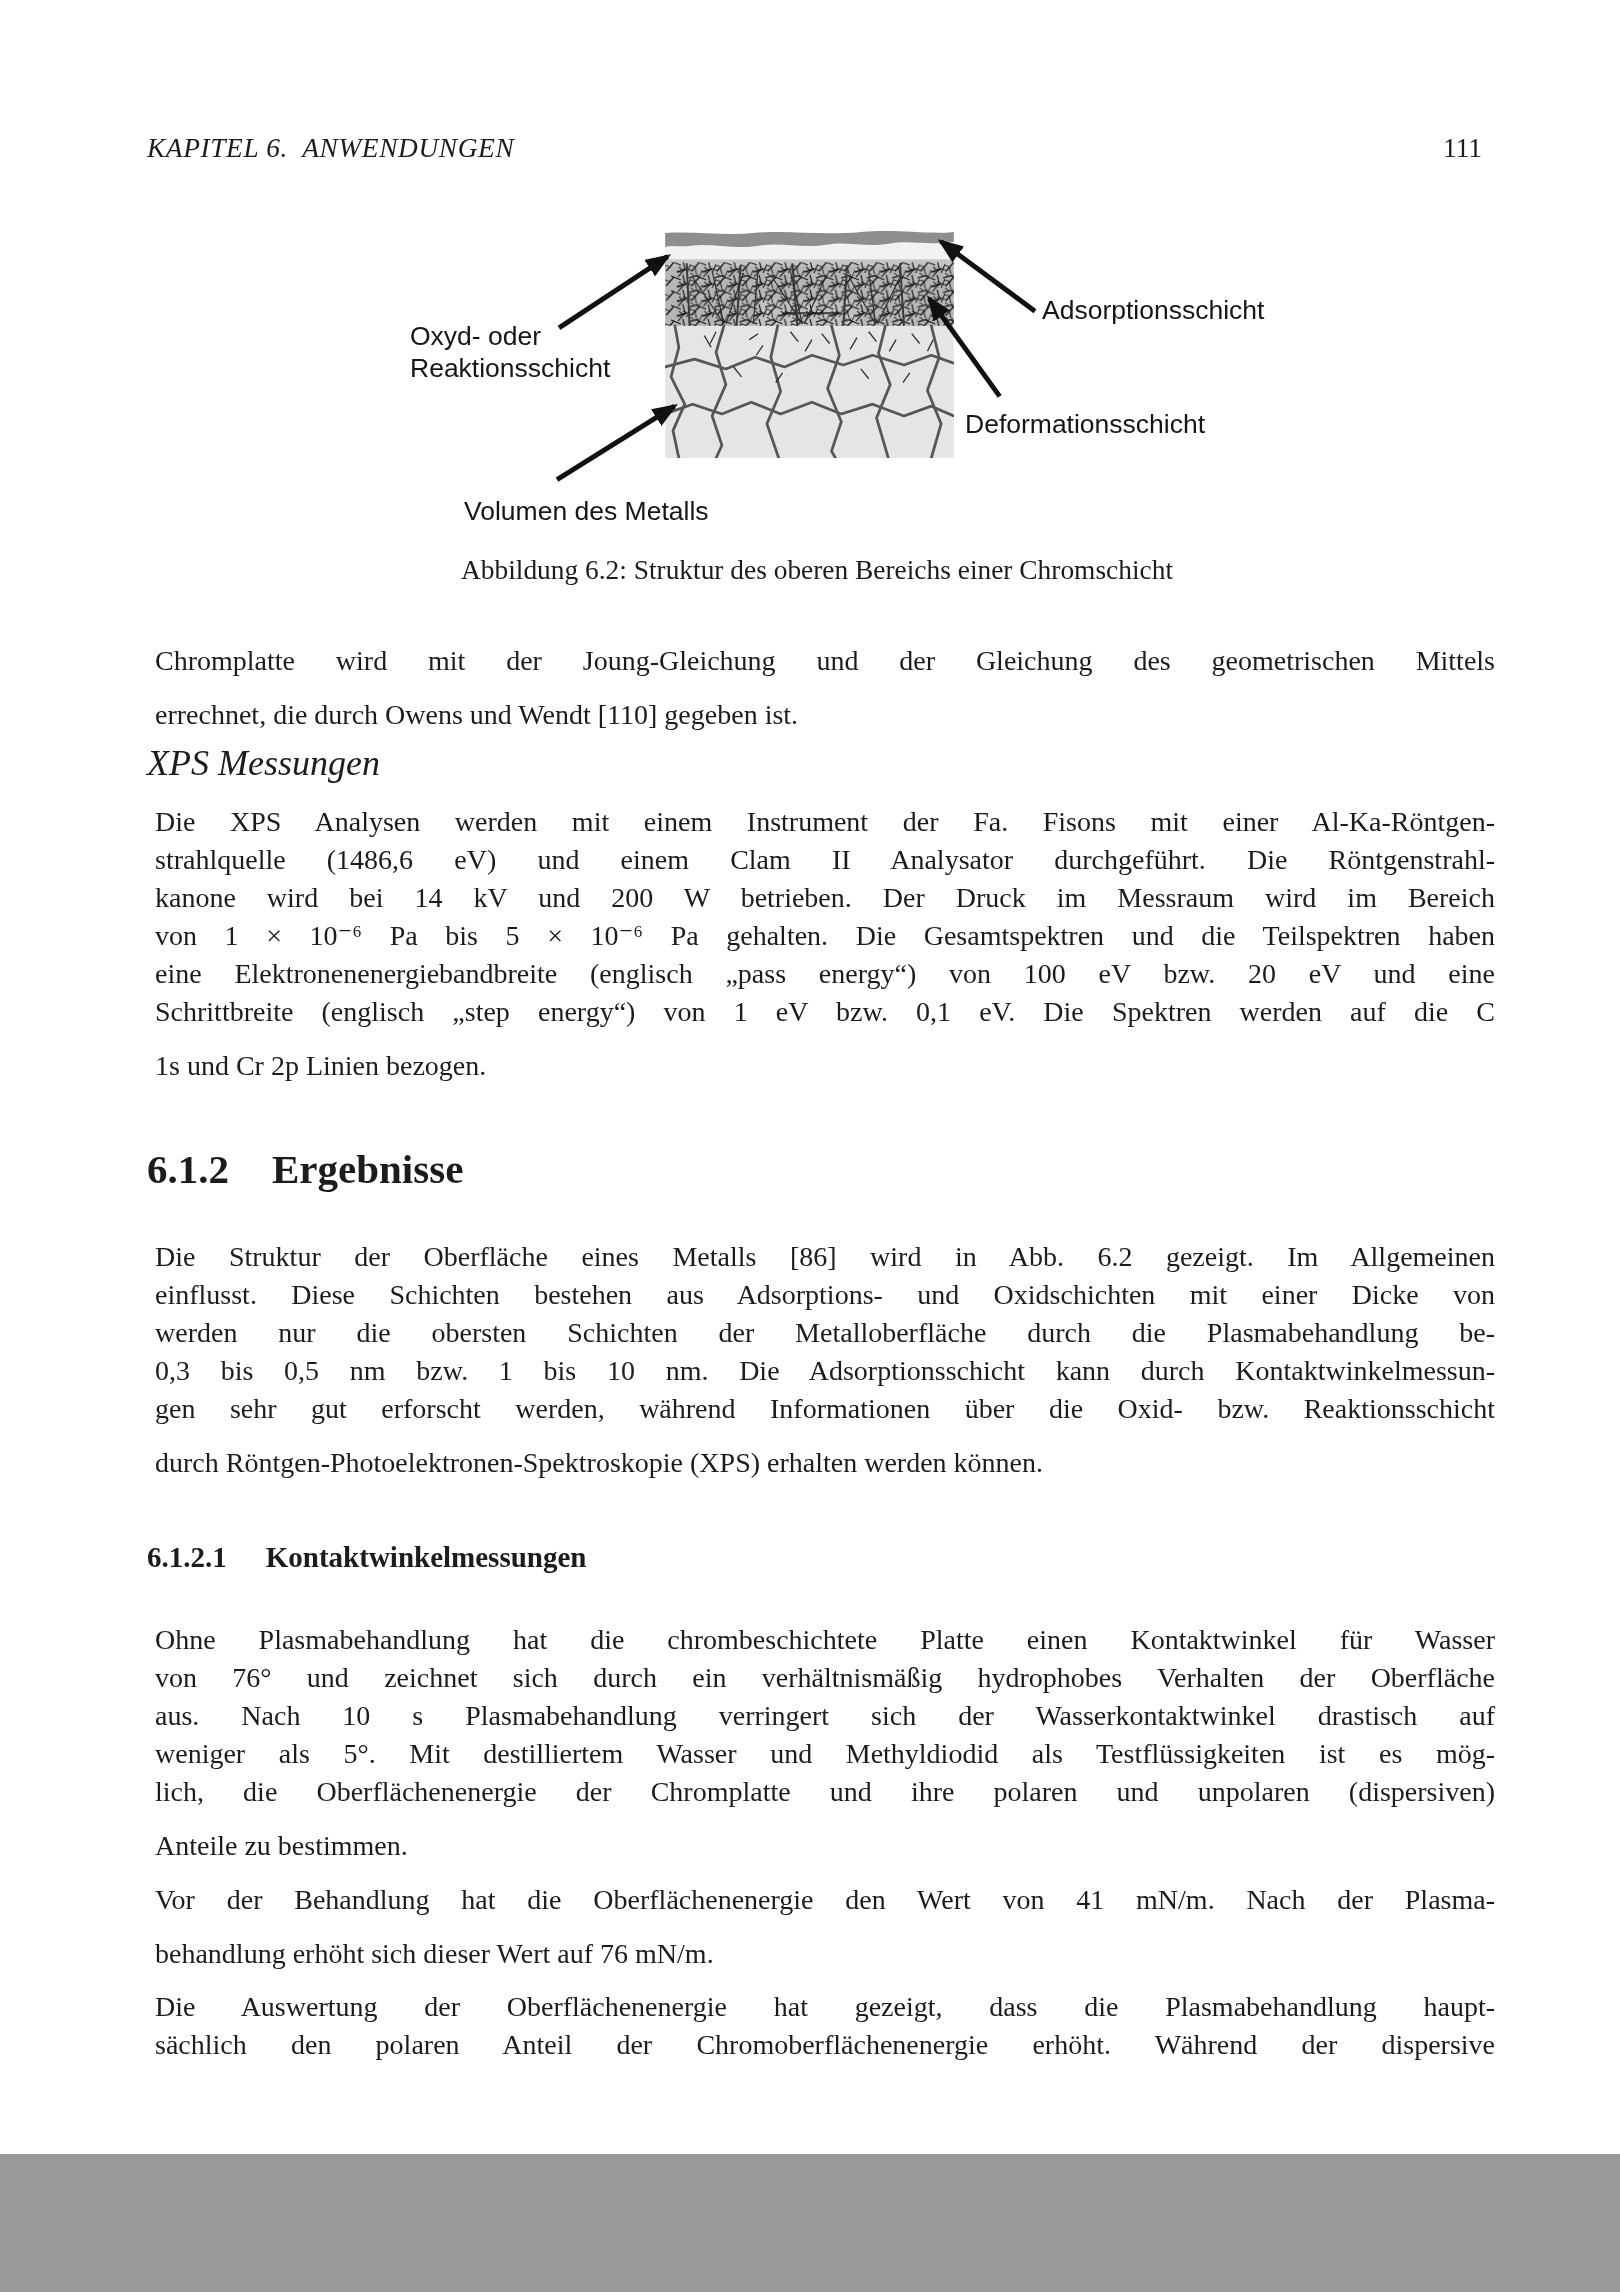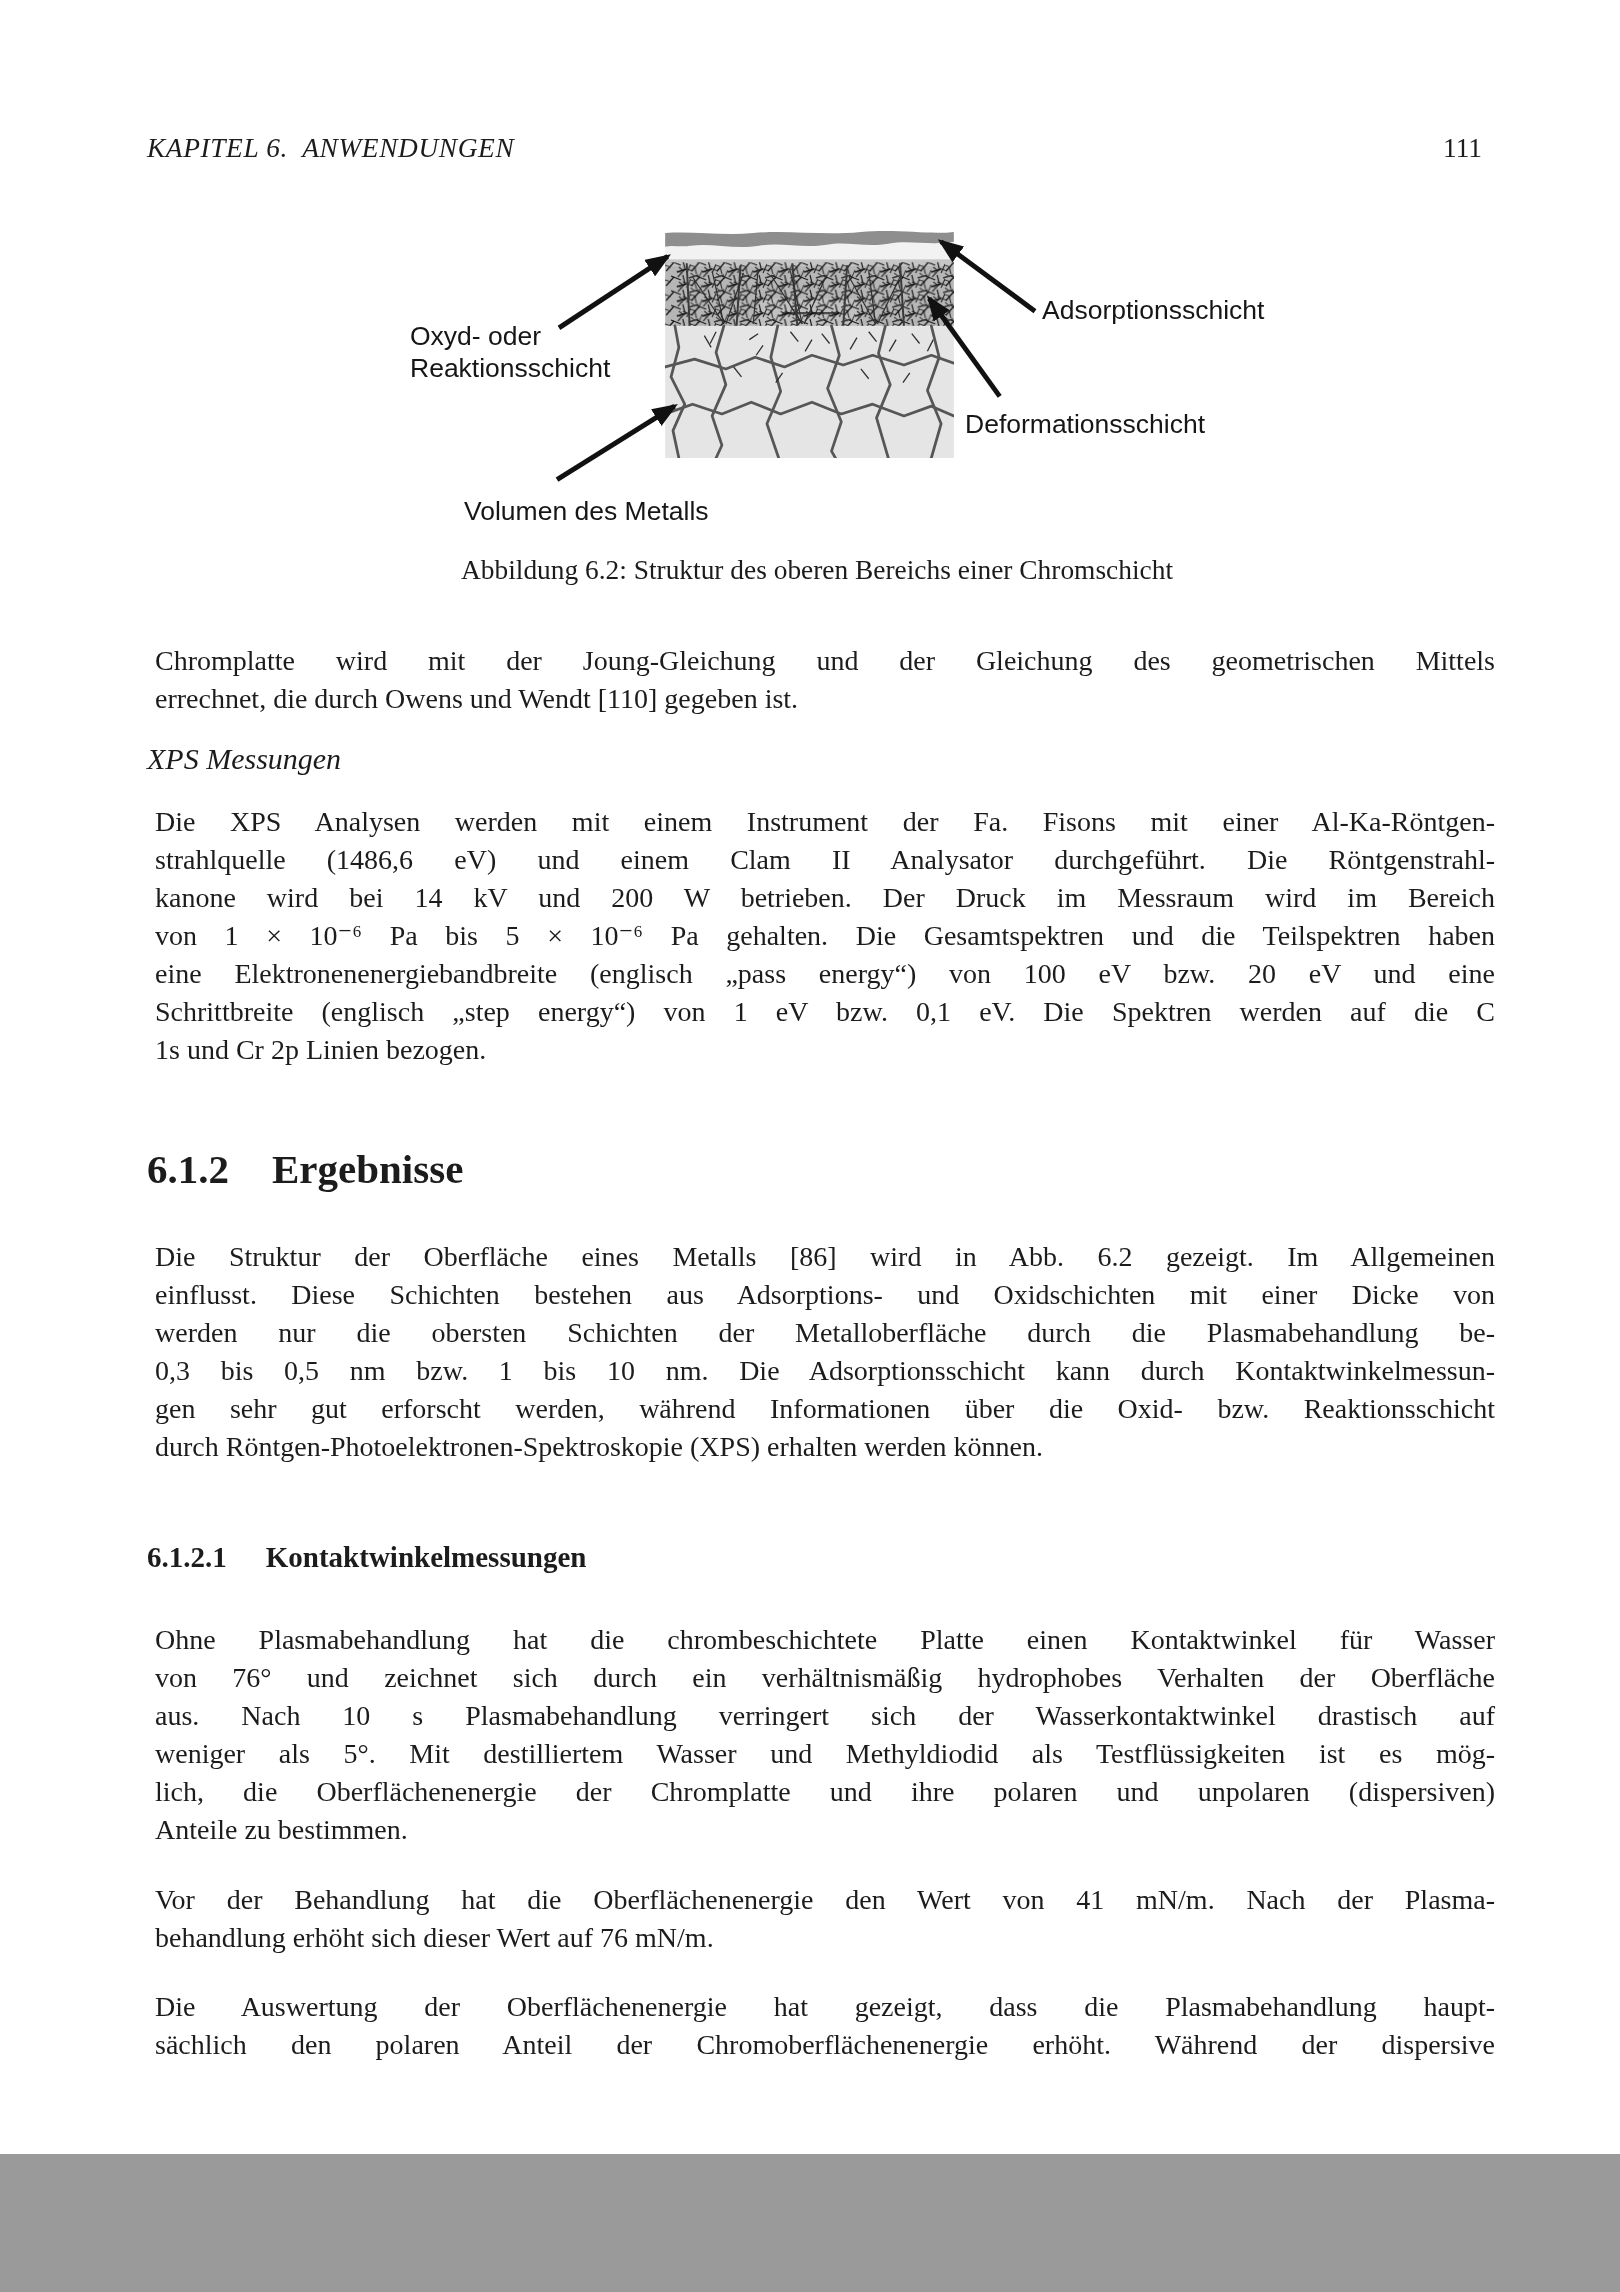--- a/index.html
+++ b/index.html
@@ -7,22 +7,22 @@
         font-family:"Liberation Serif","DejaVu Serif",serif;color:#1c1c1c;overflow:hidden;}
   .abs{position:absolute;}
 
   
   .running-head{left:147px;top:133px;font-style:italic;font-size:27.4px;letter-spacing:0.6px;}
   .page-number{left:1443px;top:133px;font-size:27.4px;}
 
   
   .para{left:155px;width:1340px;font-size:28px;line-height:38px;}
   .para .line{text-align:justify;text-align-last:justify;}
-  .para .line.last{text-align:justify;text-align-last:left;}
-  .subsec-italic{left:147px;top:742px;font-style:italic;font-size:30px;}
+  .para .line.last{text-align:justify;text-align-last:left;margin-top:16px;}
+  .subsec-italic{left:147px;top:742px;font-style:italic;font-size:36px;}
 
   .h2{left:147px;top:1145px;font-size:41px;font-weight:bold;}
   .h2 .sec-title{margin-left:43px;}
   .h3{left:147px;top:1541px;font-size:29px;font-weight:bold;}
   .h3 .sec-title{margin-left:39px;}
 
   
   .caption{left:147px;top:547px;width:1340px;text-align:center;font-size:27.4px;margin-top:8px;}
   .figlabel{font-family:"Liberation Sans","DejaVu Sans",sans-serif;font-size:26.5px;
             color:#161616;line-height:32px;white-space:nowrap;}

